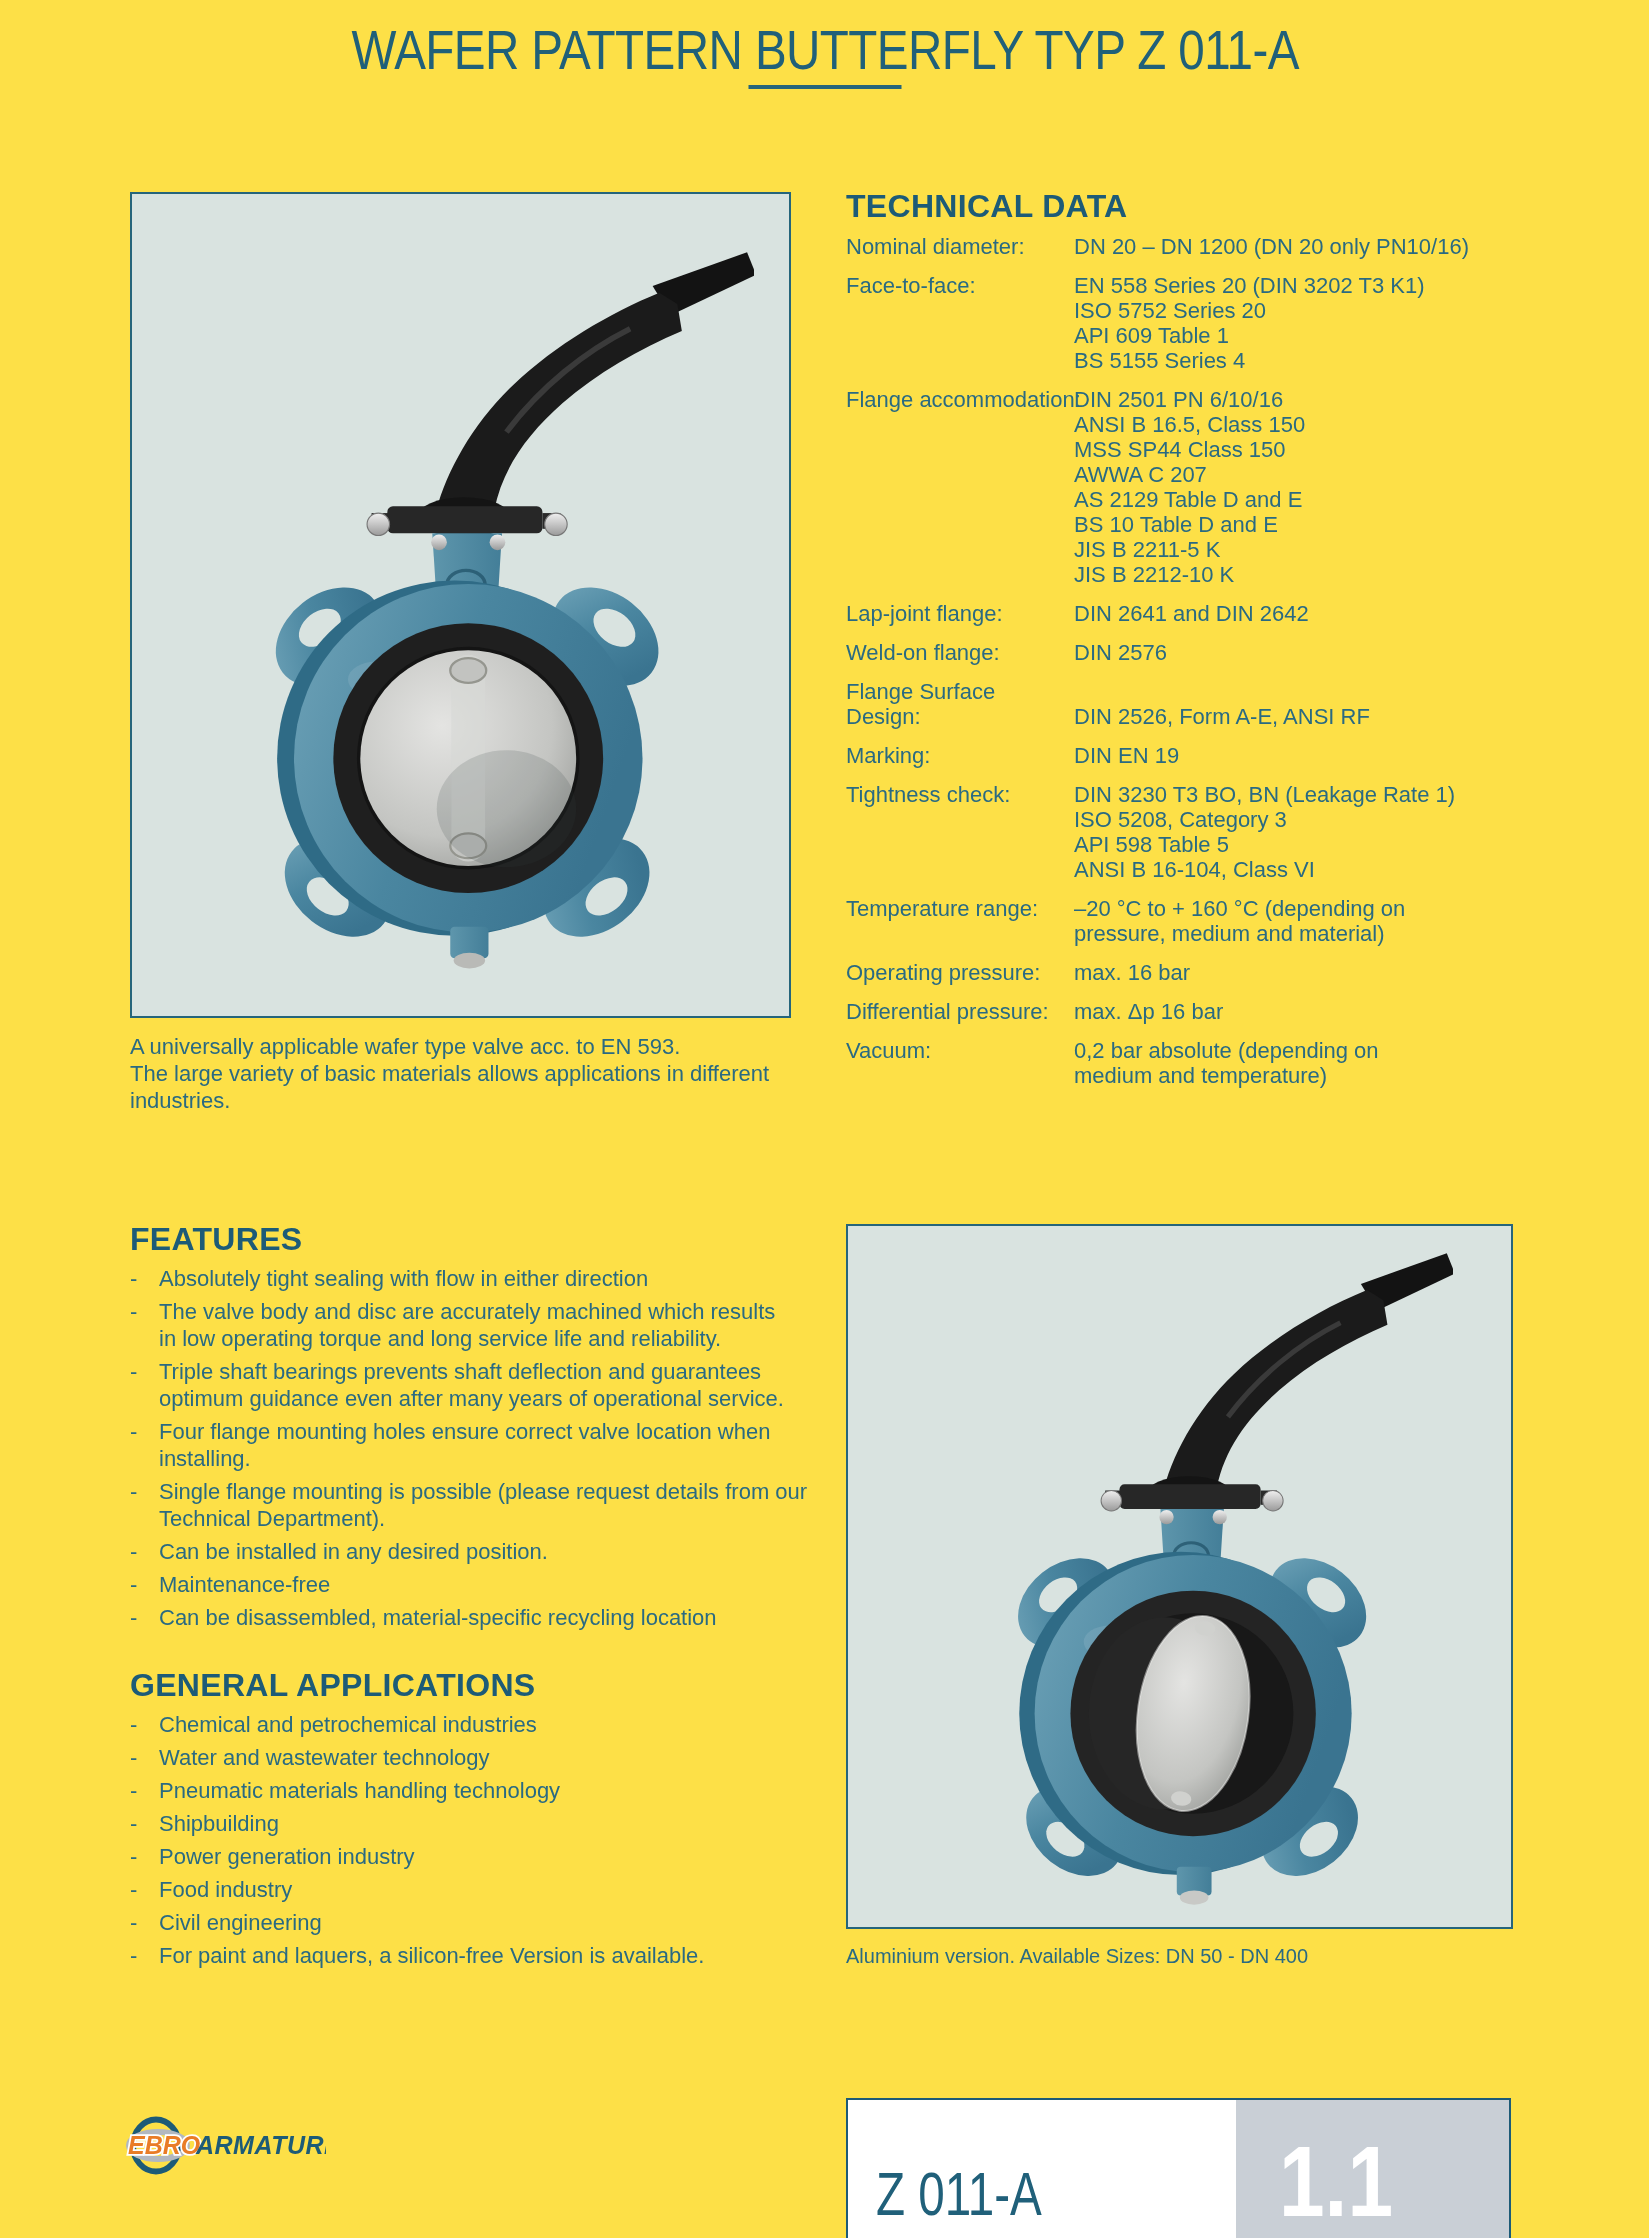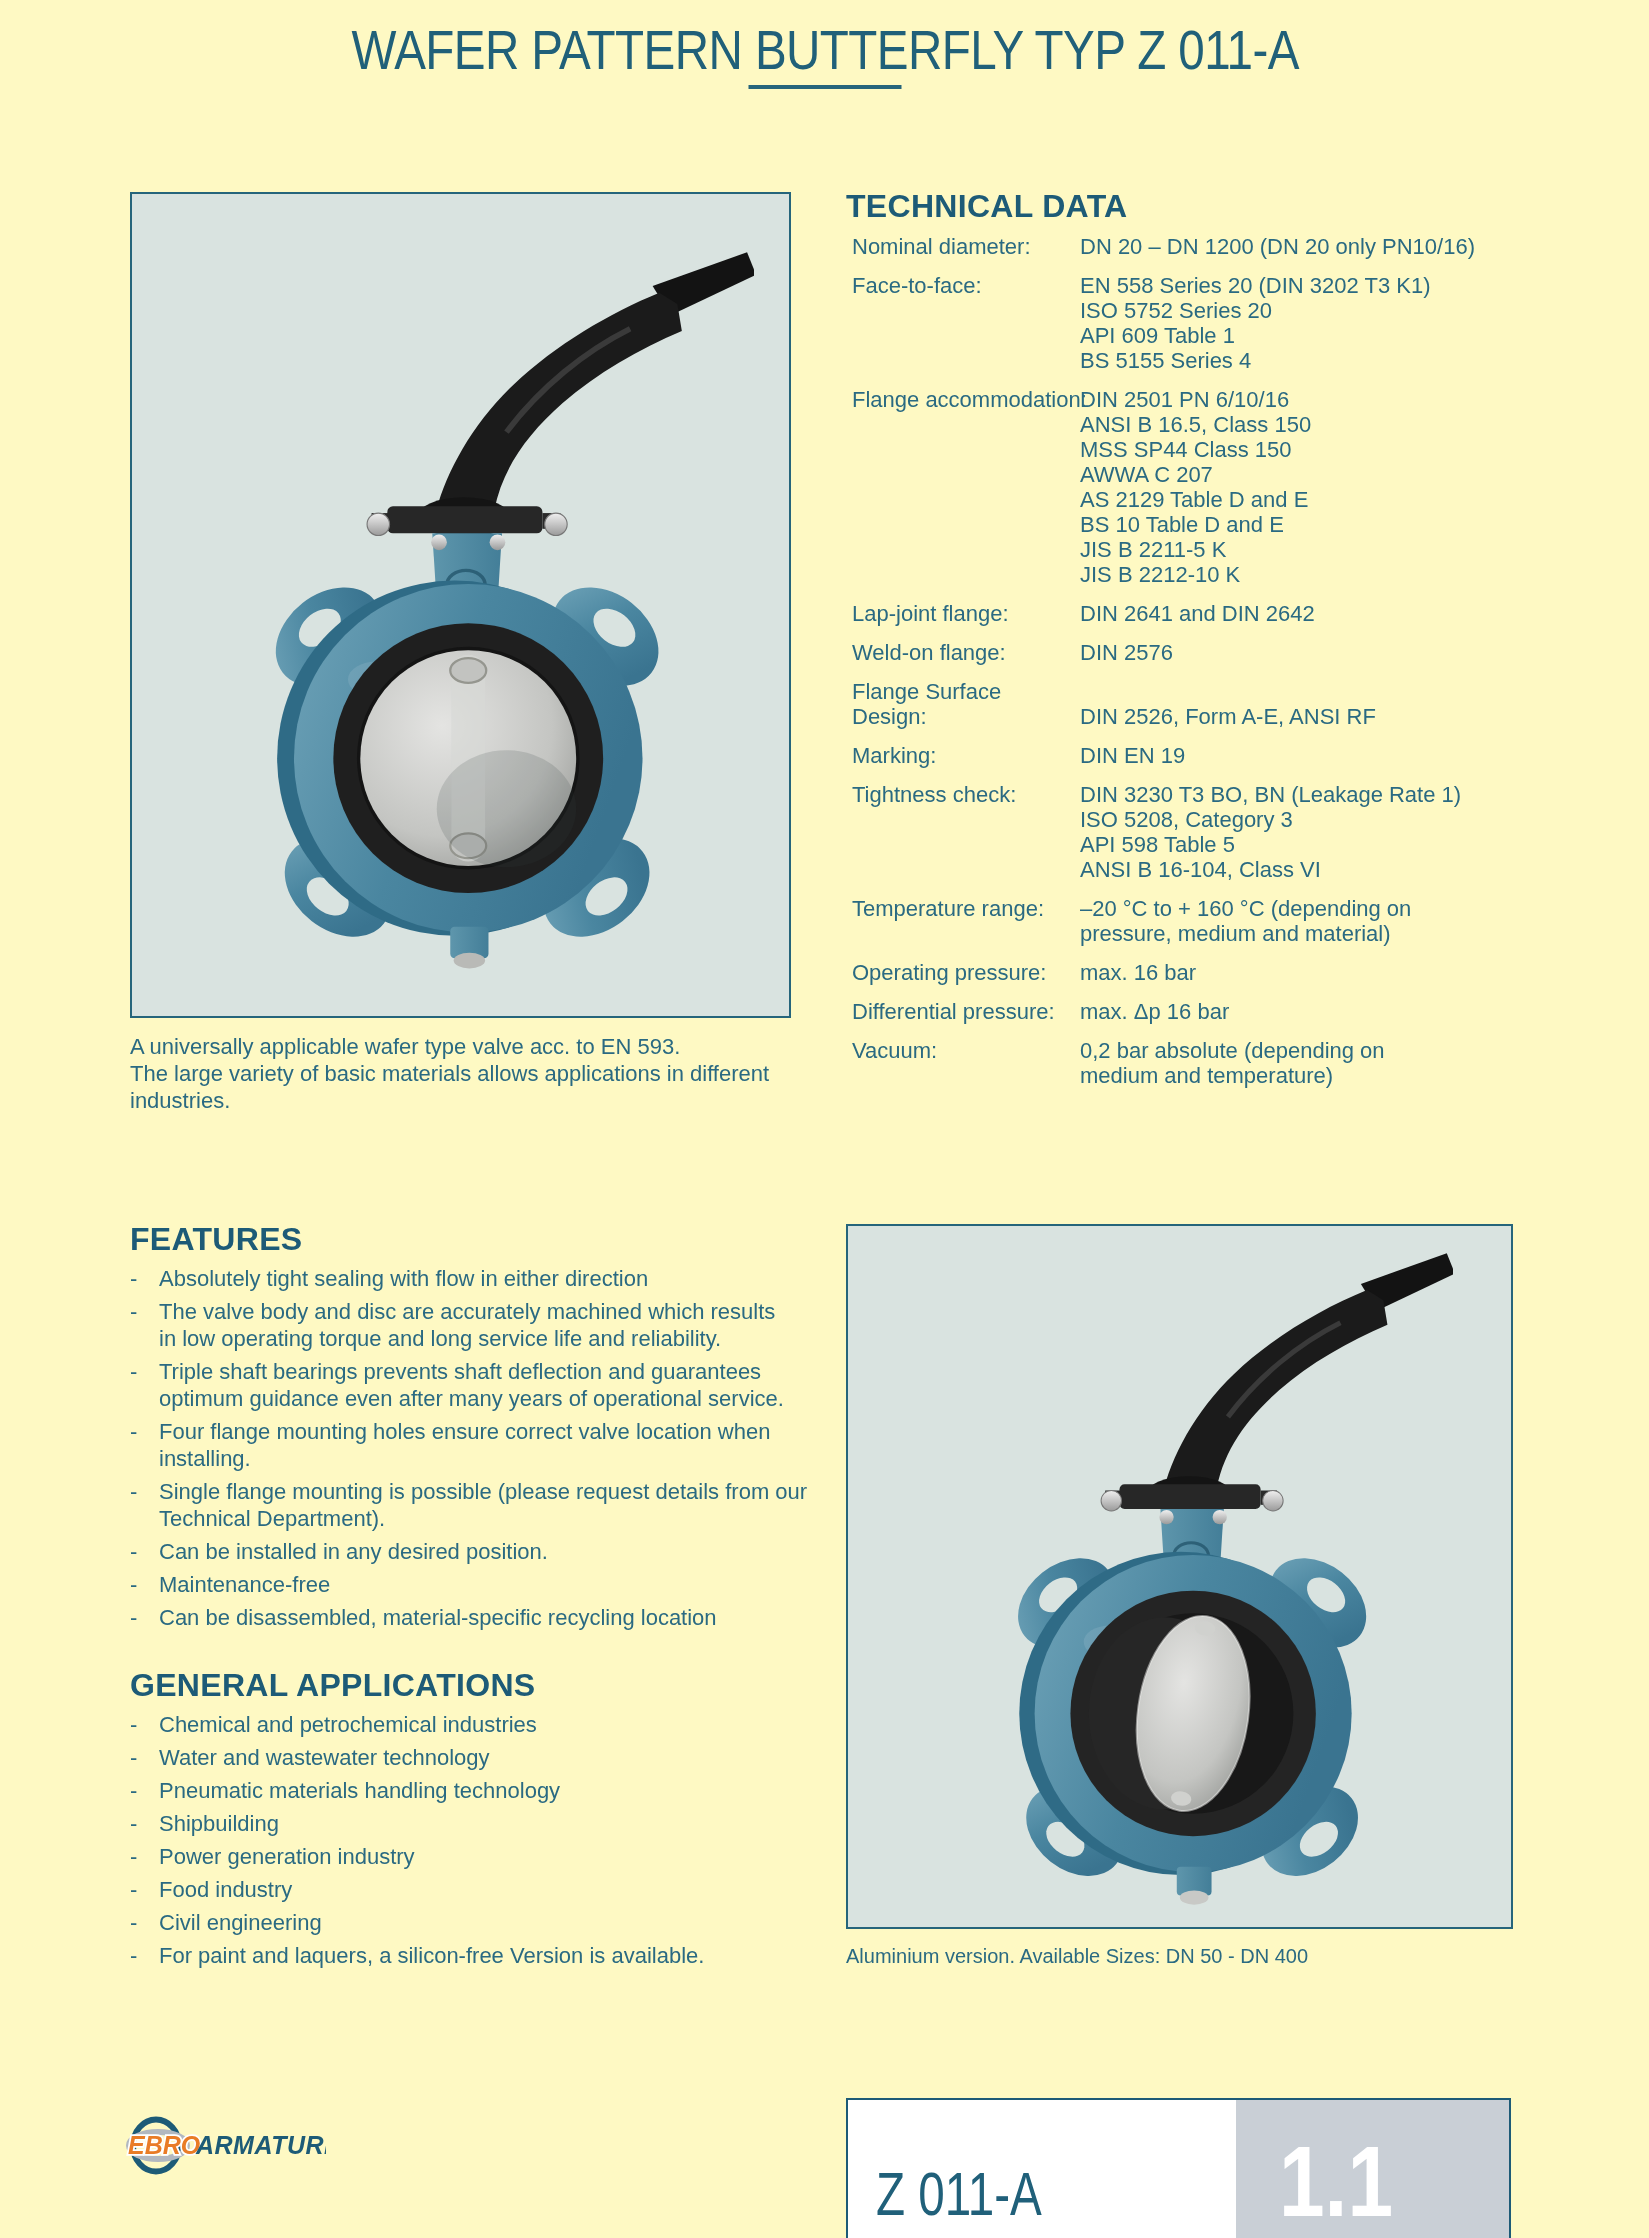--- a/index.html
+++ b/index.html
@@ -1,17 +1,17 @@
 <!DOCTYPE html>
 <html style="font-size:10.6px"><head>
 <meta charset="utf-8">
 <style>
   html,body{margin:0;padding:0;background:#fff;}
   .page{
-    position:relative;width:1650px;height:2239px;background:#fef9c3;
+    position:relative;width:1650px;height:2239px;background:#fde047;
     font-family:"Liberation Sans", sans-serif;overflow:hidden;
   }
   
   .title-wrap{position:absolute;top:17.3px;left:0;width:1650px;text-align:center;}
   .title{
     display:inline-block;font-size:56px;font-weight:400;color:#206079;
     letter-spacing:-0.7px;transform:scaleX(.85);transform-origin:center top;white-space:nowrap;
   }
   .title-rule{position:absolute;top:85px;left:50%;transform:translateX(-50%);
     width:153px;height:4px;background:#26657b;}
@@ -22,21 +22,21 @@
   .valve-svg{position:absolute;}
   
   .h-section{font-size:32px;font-weight:bold;color:#1d5b77;letter-spacing:0.3px;white-space:nowrap;}
   
   #tech-heading{position:absolute;left:846px;top:188px;text-align:right;}
   #tech-rows{position:absolute;left:846px;top:234px;width:705px;}
   .tech-row{display:flex;margin-bottom:14px;}
   .tech-label{width:228px;flex:none;}
   .tech-label .tline{white-space:nowrap;}
   .tech-value{flex:1;}
-  .tline{font-size:22px;line-height:25px;color:#2a6a82;margin-left:6px;}
+  .tline{font-size:22px;line-height:25px;color:#2a6a82;}
   
   #main-caption{position:absolute;left:130px;top:1033px;width:705px;}
   .cap-line{font-size:22px;line-height:27px;color:#2a6a82;}
   #alu-caption{position:absolute;left:846px;top:1943px;width:705px;
     font-size:20px;line-height:27px;color:#2a6a82;}
   
   #features-heading{position:absolute;left:130px;top:1221px;}
   #features-list{position:absolute;left:130px;top:1265px;width:712px;}
   #applications-heading{position:absolute;left:130px;top:1667px;}
   #applications-list{position:absolute;left:130px;top:1711px;width:712px;}

